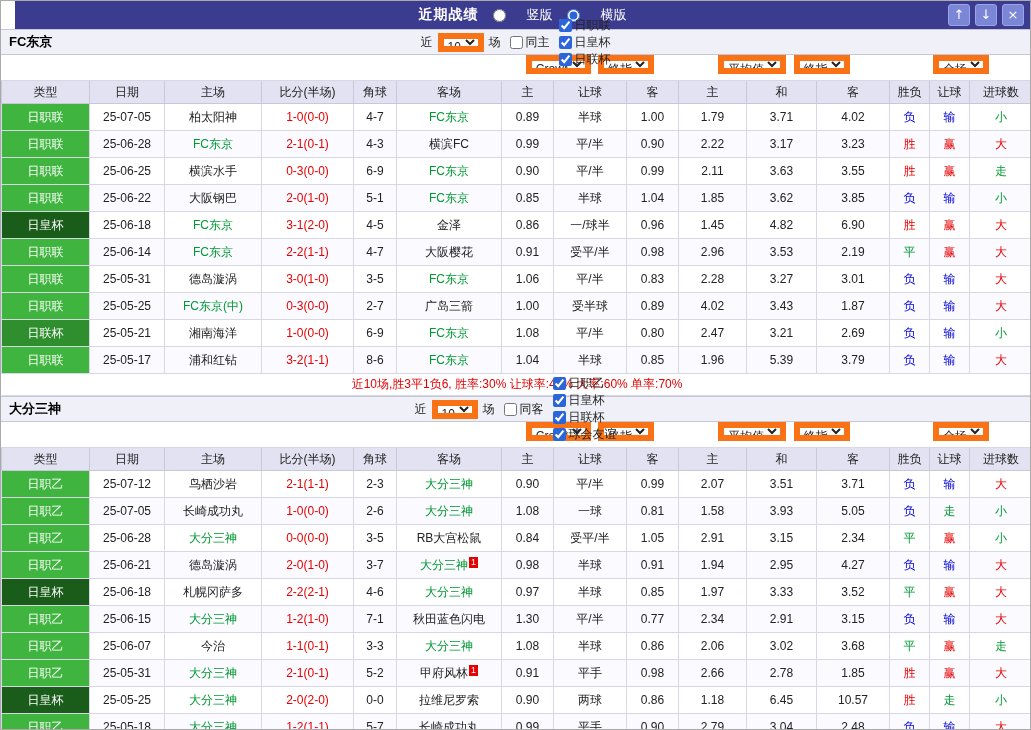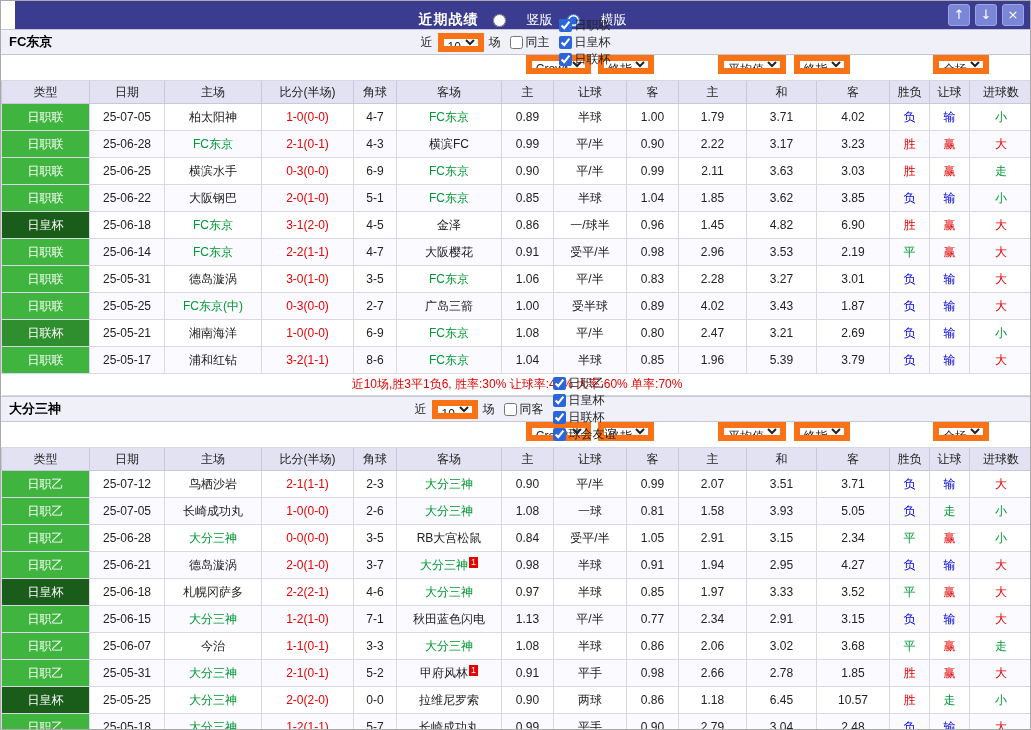--- a/index.html
+++ b/index.html
@@ -5,21 +5,21 @@
   :root{
     --c-bar:#3b3b8f; --c-btn:#7b86d6;
     --c-red:#e60000; --c-green:#009933; --c-blue:#0000d8;
     --c-grid:#d8d8e4; --c-headbg:#e2e2f2; --c-secbg:#f0f0f8;
   }
   *{box-sizing:border-box;}
   body{margin:0;background:#fff;font-family:"Liberation Sans",sans-serif;}
   .page{width:1031px;height:730px;border:1px solid #aaa;overflow:hidden;background:#fff;}
 
   
-  .titlebar{height:28px;background:var(--c-bar);color:#fff;display:flex;align-items:flex-end;position:relative;margin-left:14px;}
+  .titlebar{height:28px;background:var(--c-bar);color:#fff;display:flex;align-items:center;position:relative;margin-left:14px;}
   .titlebar-center{margin:0 auto;display:flex;align-items:center;gap:14px;font-size:13px;}
   .ptitle{font-weight:bold;font-size:14px;letter-spacing:1px;}
   .rlbl{display:flex;align-items:center;gap:21px;cursor:pointer;}
   .rlbl input{margin:0;accent-color:#2a66d9;width:13px;height:13px;}
   .titlebar-btns{position:absolute;right:6px;top:3px;display:flex;gap:5px;}
   .tbtn{width:22px;height:22px;background:var(--c-btn);color:#fff;border:1px solid #9aa4e8;border-radius:3px;
         font-size:13px;line-height:18px;text-align:center;padding:0;cursor:pointer;font-family:"DejaVu Sans",sans-serif;}
 
   
   .secbar{height:26px;background:var(--c-secbg);border-bottom:1px solid #c6c6d4;border-top:1px solid #c6c6d4;
@@ -189,21 +189,21 @@
             <td>25-06-25</td>
             <td class="team"><span>横滨水手</span></td>
             <td class="score">0-3(0-0)</td>
             <td>6-9</td>
             <td class="team focus"><span>FC东京</span></td>
             <td>0.90</td>
             <td>平/半</td>
             <td>0.99</td>
             <td>2.11</td>
             <td>3.63</td>
-            <td>3.03</td>
+            <td>3.55</td>
             <td class="r">胜</td>
             <td class="r">赢</td>
             <td class="g">走</td>
           </tr>
           <tr>
             <td class="type" style="background: rgb(63, 181, 63);">日职联</td>
             <td>25-06-22</td>
             <td class="team"><span>大阪钢巴</span></td>
             <td class="score">2-0(1-0)</td>
             <td>5-1</td>
@@ -497,21 +497,21 @@
             <td class="r">赢</td>
             <td class="r">大</td>
           </tr>
           <tr>
             <td class="type" style="background: rgb(63, 181, 63);">日职乙</td>
             <td>25-06-15</td>
             <td class="team focus"><span>大分三神</span></td>
             <td class="score">1-2(1-0)</td>
             <td>7-1</td>
             <td class="team"><span>秋田蓝色闪电</span></td>
-            <td>1.13</td>
+            <td>1.30</td>
             <td>平/半</td>
             <td>0.77</td>
             <td>2.34</td>
             <td>2.91</td>
             <td>3.15</td>
             <td class="b">负</td>
             <td class="b">输</td>
             <td class="r">大</td>
           </tr>
           <tr>

